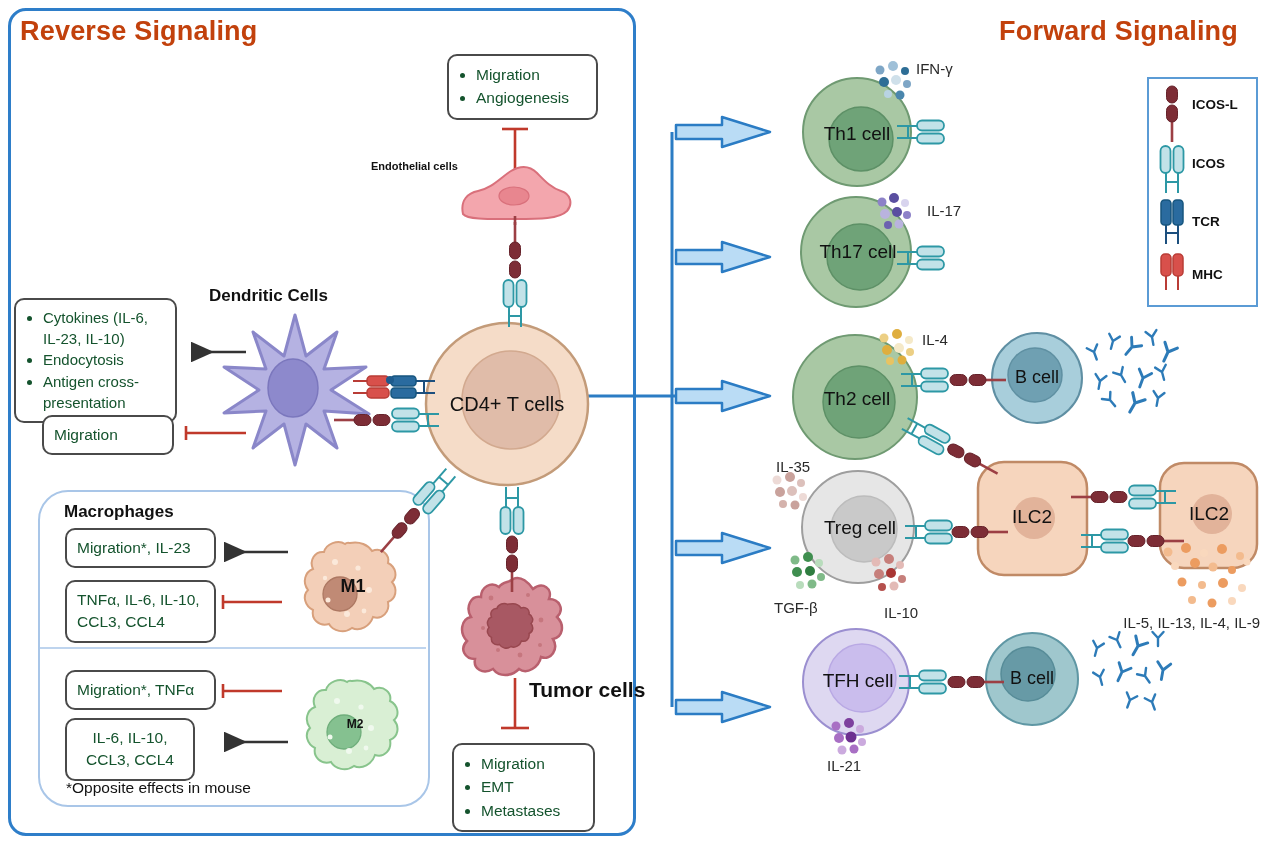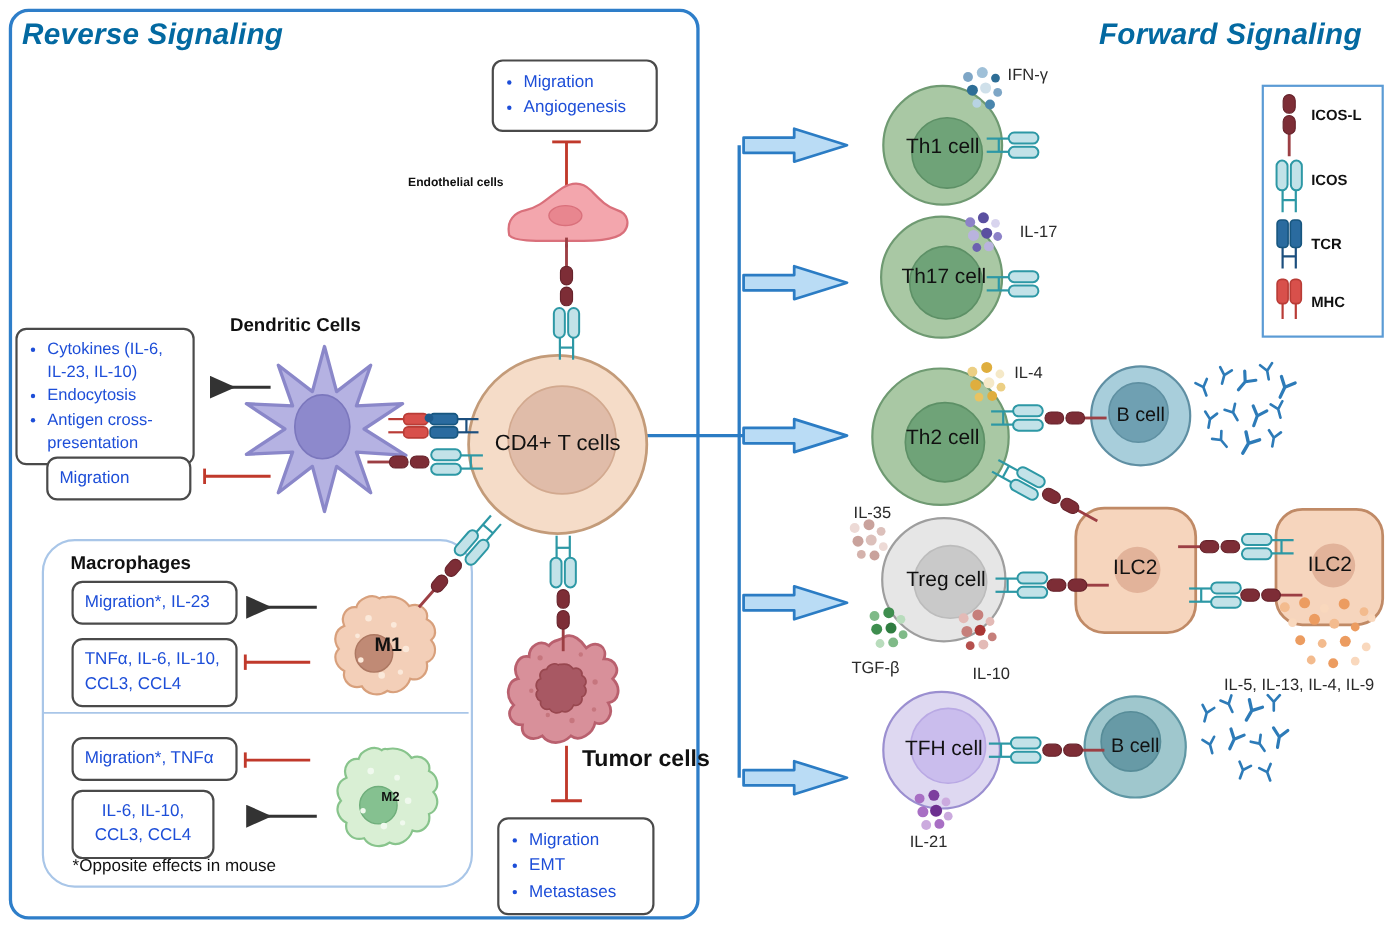--- a/index.html
+++ b/index.html
@@ -3,28 +3,28 @@
 <meta charset="utf-8">
 <style>
   html,body{margin:0;padding:0}
   body{width:1265px;height:843px;position:relative;background:#fff;
        font-family:"Liberation Sans",sans-serif;overflow:hidden}
   .panel{position:absolute;background:transparent}
   #reverse-panel{left:8px;top:8px;width:622px;height:822px;border:3px solid #2e7ec9;border-radius:18px}
   #macro-panel{left:38px;top:490px;width:388px;height:313px;border:2px solid #a9c6e8;border-radius:30px}
   #art{position:absolute;left:0;top:0}
   .ebox{position:absolute;background:#fff;border:2px solid #4a4a4a;border-radius:10px;
-        padding:7px 10px;font-size:15.5px;color:#1d4ed8;line-height:1.45;box-sizing:border-box}
+        padding:7px 10px;font-size:15.5px;color:#14532d;line-height:1.45;box-sizing:border-box}
   .ebox ul{margin:0;padding-left:17px}
   .ebox li{margin:1px 0}
   .ctr{text-align:center}
   .lbl{position:absolute;color:#111;white-space:nowrap;font-size:15px}
   .bold{font-weight:bold}
   .cell-lbl{transform:translate(-50%,-50%);font-size:19px}
-  .title{font-size:27px;font-weight:bold;font-style:italic;color:#0369a1;letter-spacing:.2px}
+  .title{font-size:27px;font-weight:bold;color:#c2410c;letter-spacing:.2px}
   .cyt{font-size:15px;color:#2a2a2a}
   #legend-box{position:absolute;left:1147px;top:77px;width:107px;height:226px;
               border:2px solid #5b9bd5;background:transparent}
   .legend-lbl{position:absolute;left:1192px;font-size:13.5px;font-weight:bold;color:#111}
 </style>
 </head>
 <body>
 
 <div class="panel" id="reverse-panel"></div>
 <div class="panel" id="macro-panel"></div>
@@ -425,19 +425,19 @@
 <div class="lbl cell-lbl" style="left:1032px;top:517px">ILC2</div>
 <div class="lbl cell-lbl" style="left:1209px;top:514px">ILC2</div>
 
 <div class="lbl cyt" style="left:916px;top:60px">IFN-γ</div>
 <div class="lbl cyt" style="left:927px;top:202px">IL-17</div>
 <div class="lbl cyt" style="left:922px;top:331px">IL-4</div>
 <div class="lbl cyt" style="left:776px;top:458px">IL-35</div>
 <div class="lbl cyt" style="left:774px;top:599px">TGF-β</div>
 <div class="lbl cyt" style="left:884px;top:604px">IL-10</div>
 <div class="lbl cyt" style="left:827px;top:757px">IL-21</div>
-<div class="lbl cyt" style="left:1102px;top:614px;width:158px;text-align:center">IL-5, IL-13, IL-4, IL-9</div>
+<div class="lbl cyt" style="left:1102px;top:614px;width:158px;text-align:right">IL-5, IL-13, IL-4, IL-9</div>
 
 <div id="legend-box"></div>
 <div class="legend-lbl" style="top:97px">ICOS-L</div>
 <div class="legend-lbl" style="top:156px">ICOS</div>
 <div class="legend-lbl" style="top:214px">TCR</div>
 <div class="legend-lbl" style="top:267px">MHC</div>
 
 </body></html>

